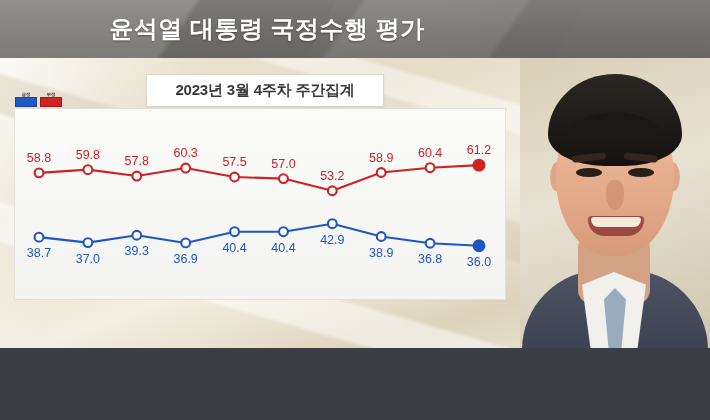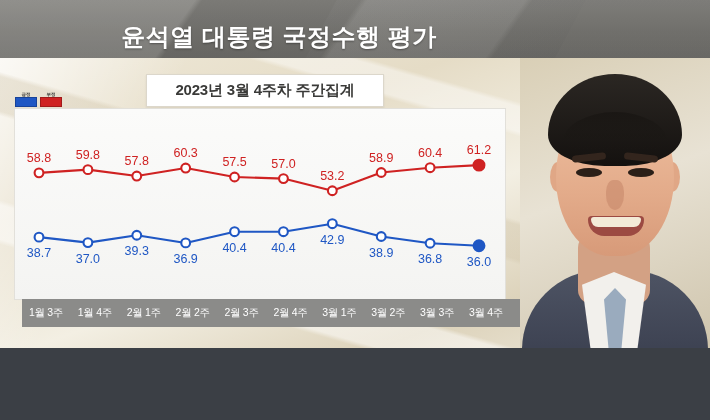--- a/index.html
+++ b/index.html
@@ -35,26 +35,25 @@
       linear-gradient(125deg, rgba(255,255,255,.10) 0 26%, rgba(0,0,0,.07) 27% 48%, rgba(255,255,255,.06) 49% 70%, rgba(0,0,0,.05) 71% 100%),
       linear-gradient(180deg,#84837f 0%, #767571 55%, #6e6d69 100%);
     overflow:hidden;
   }
   .header:before{
     content:"";position:absolute;left:330px;top:-70px;width:220px;height:220px;
     background:linear-gradient(135deg, rgba(255,255,255,.07), rgba(0,0,0,.09));
     transform:rotate(28deg);
   }
   .header-title{
-    position:absolute;left:12px;top:0;width:534px;height:58px;
+    position:absolute;left:0;top:0;width:534px;height:58px;
     display:flex;align-items:center;justify-content:center;
     color:#ffffff;font-size:24px;font-weight:bold;letter-spacing:.5px;
     text-shadow:0 1px 2px rgba(0,0,0,.35);
     white-space:nowrap;
-    margin-top:8px;
   }
 
   
   .subtitle-chip{
     position:absolute;left:146px;top:74px;width:236px;height:31px;
     background:#ffffff;border:1px solid #dcd7cb;
     display:flex;align-items:center;justify-content:center;
     color:#3a3a38;font-size:15px;font-weight:bold;letter-spacing:-.2px;
     box-shadow:0 1px 2px rgba(0,0,0,.07);
     white-space:nowrap;
@@ -205,32 +204,20 @@
         <text x="317.3333333333333" y="134.72" text-anchor="middle" font-size="12.5" font-family="&quot;Liberation Sans&quot;, sans-serif" fill="#1f57c4">42.9</text>
         <circle cx="366.22222222222223" cy="127.52000000000001" r="4.4" fill="#ffffff" stroke="#1f57c4" stroke-width="2.1"></circle>
         <text x="366.22222222222223" y="147.52" text-anchor="middle" font-size="12.5" font-family="&quot;Liberation Sans&quot;, sans-serif" fill="#1f57c4">38.9</text>
         <circle cx="415.1111111111111" cy="134.24" r="4.4" fill="#ffffff" stroke="#1f57c4" stroke-width="2.1"></circle>
         <text x="415.1111111111111" y="154.24" text-anchor="middle" font-size="12.5" font-family="&quot;Liberation Sans&quot;, sans-serif" fill="#1f57c4">36.8</text>
         <circle cx="464" cy="136.8" r="5.4" fill="#1f57c4" stroke="#1f57c4" stroke-width="2.1"></circle>
         <text x="464" y="156.8" text-anchor="middle" font-size="12.5" font-family="&quot;Liberation Sans&quot;, sans-serif" fill="#1f57c4">36.0</text>
       </svg>
   </div>
 
-  <div class="axis-strip" id="axis-strip" style="position: absolute;">
-      <div class="tick" style="position: absolute; left: 24px; transform: translateX(-50%);">1월 3주</div>
-      <div class="tick" style="position: absolute; left: 72.8889px; transform: translateX(-50%);">1월 4주</div>
-      <div class="tick" style="position: absolute; left: 121.778px; transform: translateX(-50%);">2월 1주</div>
-      <div class="tick" style="position: absolute; left: 170.667px; transform: translateX(-50%);">2월 2주</div>
-      <div class="tick" style="position: absolute; left: 219.556px; transform: translateX(-50%);">2월 3주</div>
-      <div class="tick" style="position: absolute; left: 268.444px; transform: translateX(-50%);">2월 4주</div>
-      <div class="tick" style="position: absolute; left: 317.333px; transform: translateX(-50%);">3월 1주</div>
-      <div class="tick" style="position: absolute; left: 366.222px; transform: translateX(-50%);">3월 2주</div>
-      <div class="tick" style="position: absolute; left: 415.111px; transform: translateX(-50%);">3월 3주</div>
-      <div class="tick" style="position: absolute; left: 464px; transform: translateX(-50%);">3월 4주</div>
-    </div>
 
   <div class="unit-label">단위:%</div>
 
   <div class="portrait">
     <div class="p-suit"></div>
     <div class="p-neck"></div>
     <div class="p-shirt"></div>
     <div class="p-tie"></div>
     <div class="p-ear l"></div>
     <div class="p-ear r"></div>

